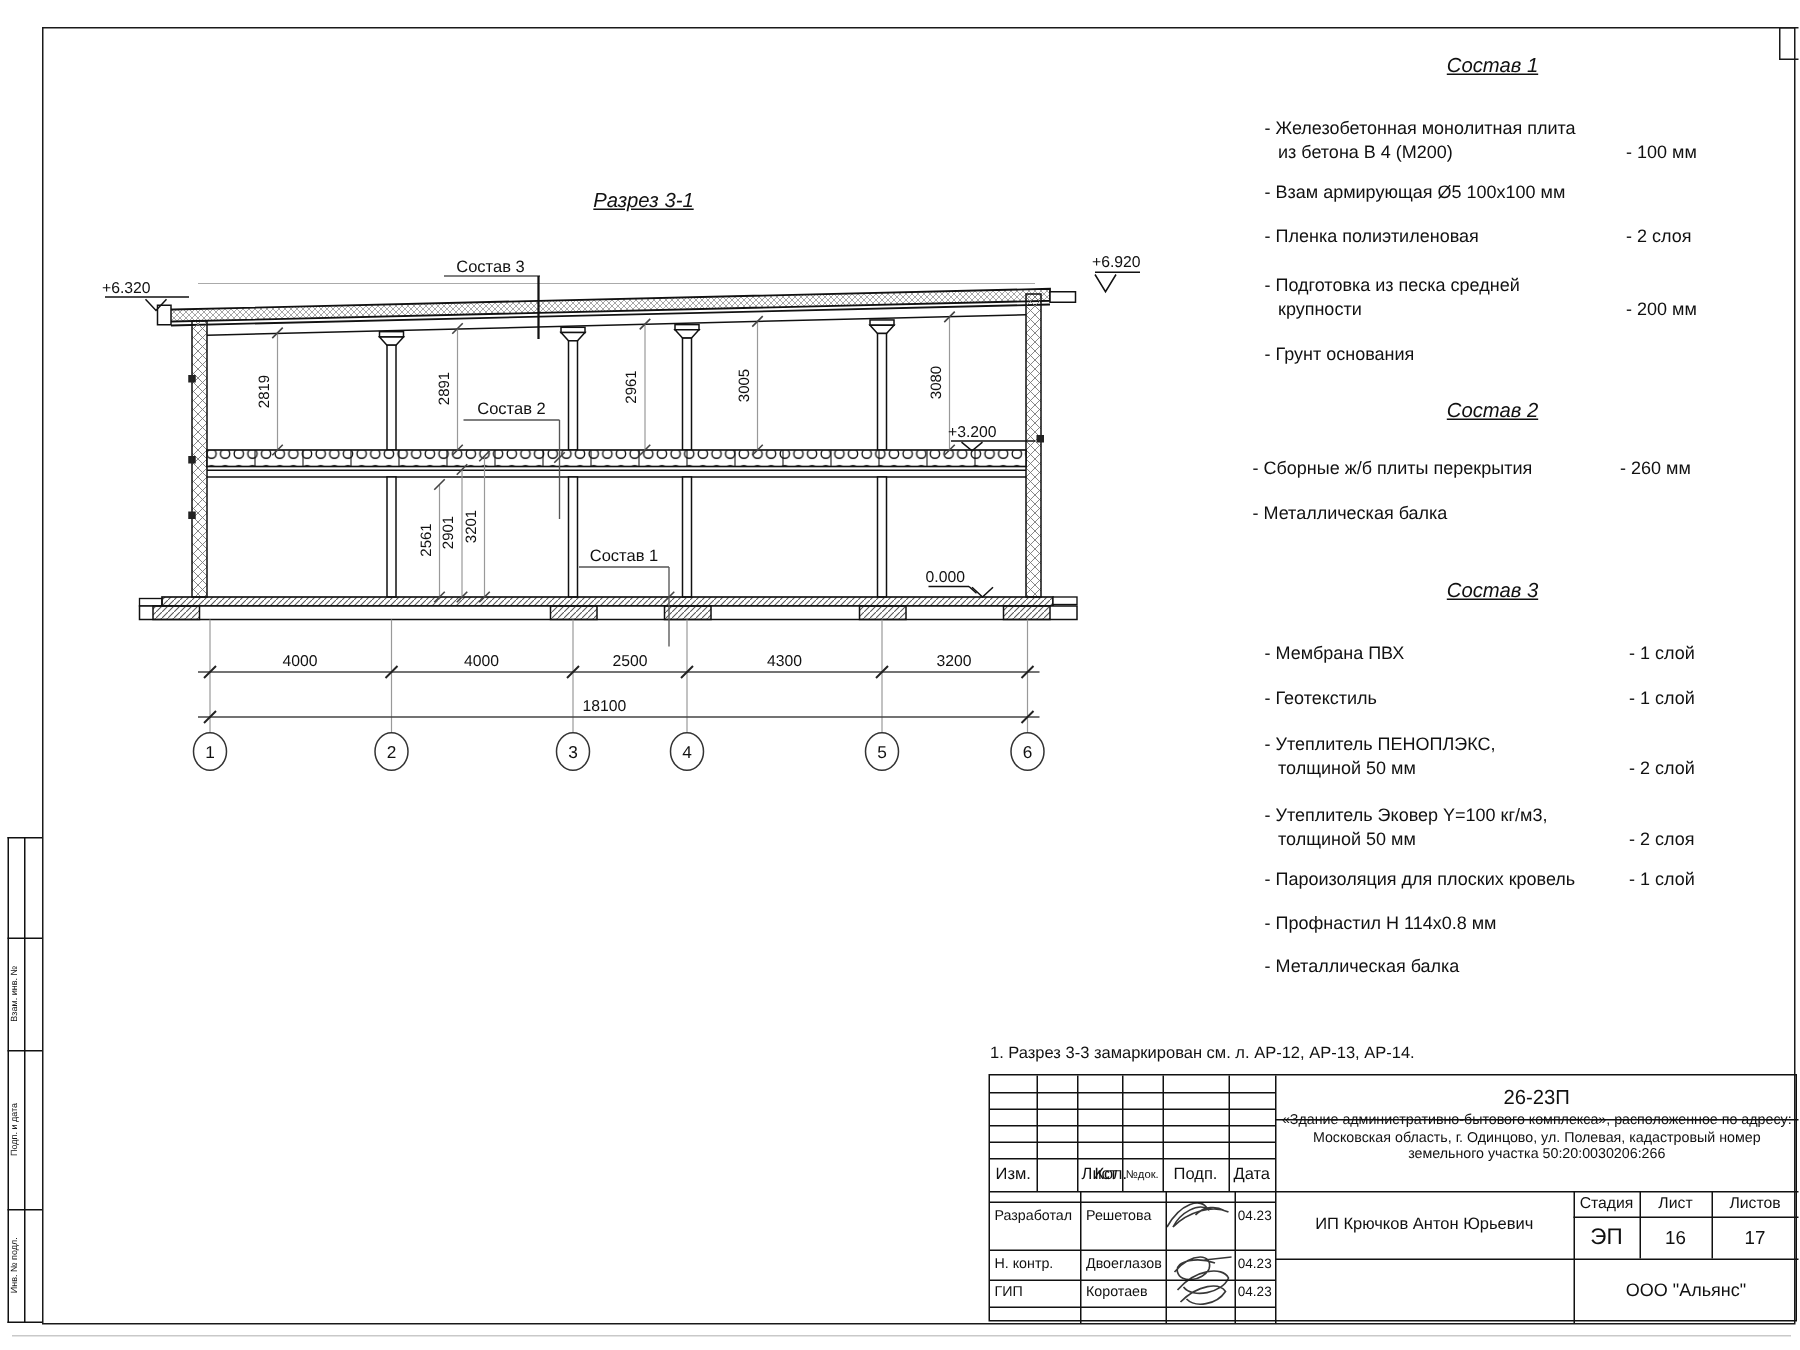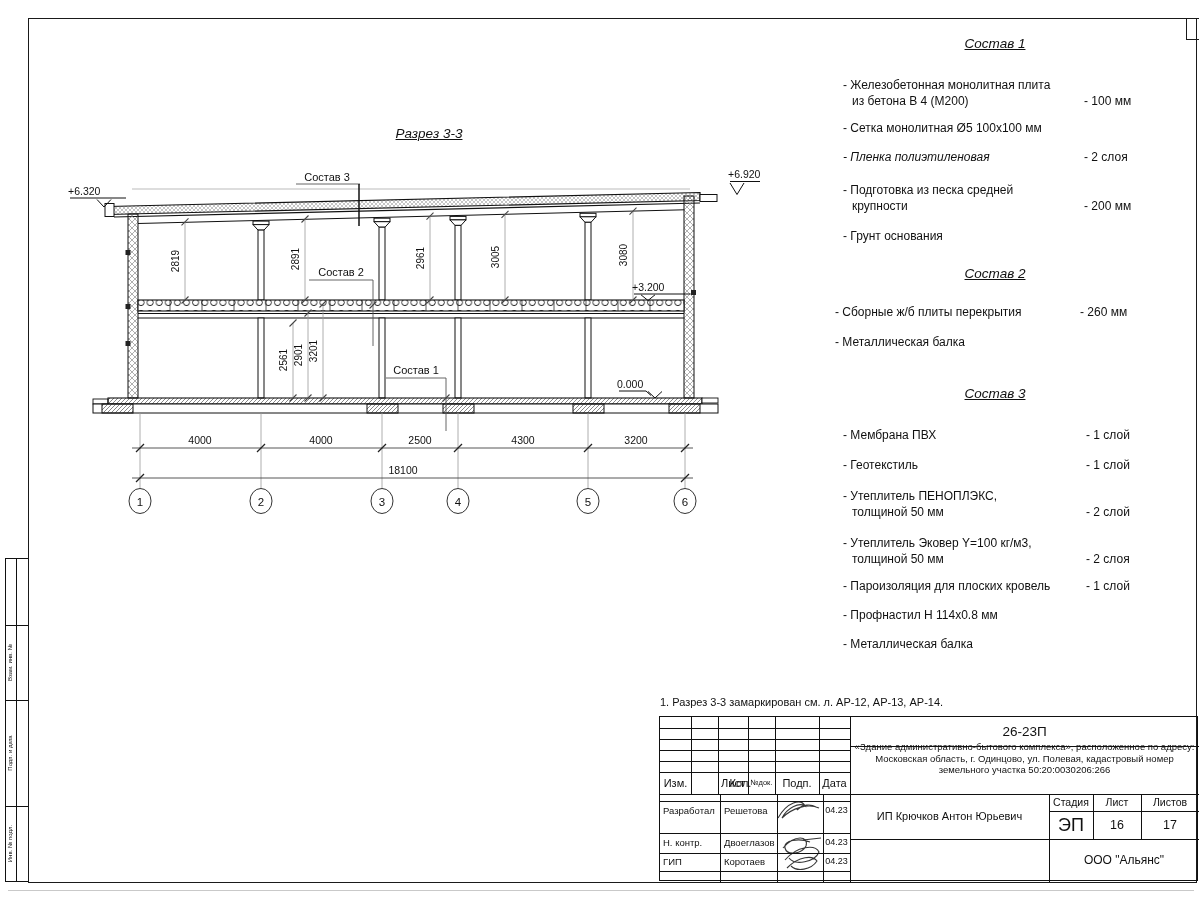--- a/index.html
+++ b/index.html
@@ -243,28 +243,28 @@
       <ellipse cx="685" cy="501" rx="11" ry="12.5" fill="#fff" stroke="#333" stroke-width="1"></ellipse>
       <text font-size="11.5" text-anchor="middle" x="140" y="505.5">1</text>
       <text font-size="11.5" text-anchor="middle" x="261" y="505.5">2</text>
       <text font-size="11.5" text-anchor="middle" x="382" y="505.5">3</text>
       <text font-size="11.5" text-anchor="middle" x="458" y="505.5">4</text>
       <text font-size="11.5" text-anchor="middle" x="588" y="505.5">5</text>
       <text font-size="11.5" text-anchor="middle" x="685" y="505.5">6</text>
     </g>
   </svg>
 
-  <div class="abs ctr it ul nw" style="left:386px;top:126px;width:86px;font-size:13.5px;">Разрез 3-3</div>
+  <div class="abs ctr it ul nw" style="left:386px;top:126px;width:86px;font-size:13.5px;">Разрез 3-1</div>
 
   <div class="panel-h" style="left:920px;top:36px;">Состав 1</div>
   <div class="li" style="left:843px;top:78px;">- Железобетонная  монолитная плита</div>
   <div class="li" style="left:852px;top:94px;">из бетона В 4 (М200)</div>
   <div class="lv" style="left:1084px;top:94px;">- 100 мм</div>
-  <div class="li" style="left:843px;top:121px;">- Сетка монолитная Ø5 100х100 мм</div>
-  <div class="li" style="left:843px;top:150px;font-style:italic;">- Пленка полиэтиленовая</div>
+  <div class="li" style="left:843px;top:121px;">- Взам армирующая Ø5 100х100 мм</div>
+  <div class="li" style="left:843px;top:150px;">- Пленка полиэтиленовая</div>
   <div class="lv" style="left:1084px;top:150px;">- 2 слоя</div>
   <div class="li" style="left:843px;top:183px;">- Подготовка из песка средней</div>
   <div class="li" style="left:852px;top:199px;">крупности</div>
   <div class="lv" style="left:1084px;top:199px;">- 200 мм</div>
   <div class="li" style="left:843px;top:229px;">- Грунт основания</div>
 
   <div class="panel-h" style="left:920px;top:266px;">Состав 2</div>
   <div class="li" style="left:835px;top:305px;">- Сборные ж/б плиты перекрытия</div>
   <div class="lv" style="left:1080px;top:305px;">- 260 мм</div>
   <div class="li" style="left:835px;top:335px;">- Металлическая балка</div>
@@ -304,21 +304,21 @@
     <div class="tb-t nw" style="left:64px;top:120px;font-size:9.5px;">Двоеглазов</div>
     <div class="tb-t ctr nw" style="left:163px;top:120px;width:27px;font-size:9px;">04.23</div>
     <div class="tb-t nw" style="left:3px;top:139px;font-size:9.5px;">ГИП</div>
     <div class="tb-t nw" style="left:64px;top:139px;font-size:9.5px;">Коротаев</div>
     <div class="tb-t ctr nw" style="left:163px;top:139px;width:27px;font-size:9px;">04.23</div>
 
     <div class="tb-t ctr nw" style="left:190px;top:77px;width:199px;height:45px;line-height:45px;font-size:11px;">ИП Крючков Антон Юрьевич</div>
     <div class="tb-t ctr nw" style="left:389px;top:77px;width:44px;height:17px;line-height:17px;font-size:10.5px;">Стадия</div>
     <div class="tb-t ctr nw" style="left:433px;top:77px;width:48px;height:17px;line-height:17px;font-size:10.5px;">Лист</div>
     <div class="tb-t ctr nw" style="left:481px;top:77px;width:58px;height:17px;line-height:17px;font-size:10.5px;">Листов</div>
-    <div class="tb-t ctr nw" style="left:389px;top:94px;width:44px;height:28px;line-height:28px;font-size:18px;">ЭП</div>
+    <div class="tb-t ctr nw" style="left:389px;top:94px;width:44px;height:28px;line-height:28px;font-size:15px;">ЭП</div>
     <div class="tb-t ctr nw" style="left:433px;top:94px;width:48px;height:28px;line-height:28px;font-size:12.5px;">16</div>
     <div class="tb-t ctr nw" style="left:481px;top:94px;width:58px;height:28px;line-height:28px;font-size:12.5px;">17</div>
     <div class="tb-t ctr nw" style="left:389px;top:122px;width:150px;height:42px;line-height:42px;font-size:12px;">ООО "Альянс"</div>
 
     <svg class="abs" style="left:115px;top:79px;" width="50" height="84" viewBox="0 0 50 84">
       <g fill="none" stroke="#222" stroke-width="1.1" opacity="0.9">
         <path d="M3,22 C12,6 26,2 30,10 C24,6 12,12 7,22 C17,12 33,7 44,12 M22,14 C28,8 36,8 41,11"></path>
         <path d="M8,52 C20,38 34,40 31,50 C27,58 12,60 10,52 C8,44 24,42 35,46 M10,64 C22,50 40,48 44,56 C40,66 20,70 14,62 M12,72 C24,60 38,59 42,65 C36,74 22,76 16,70"></path>
         <path d="M28,44 L46,42"></path>
       </g>

